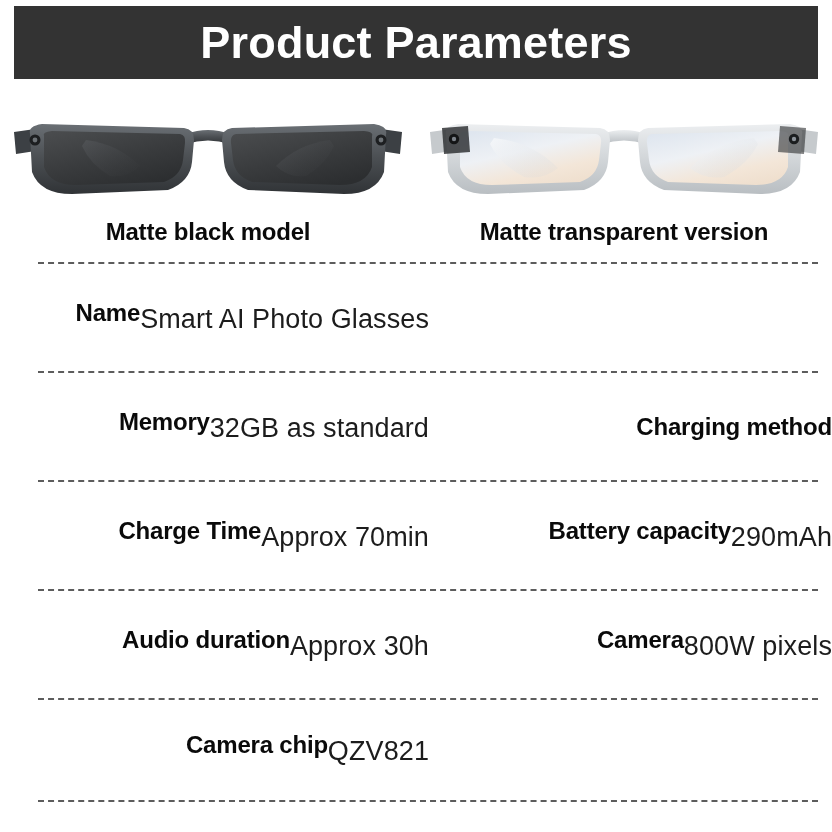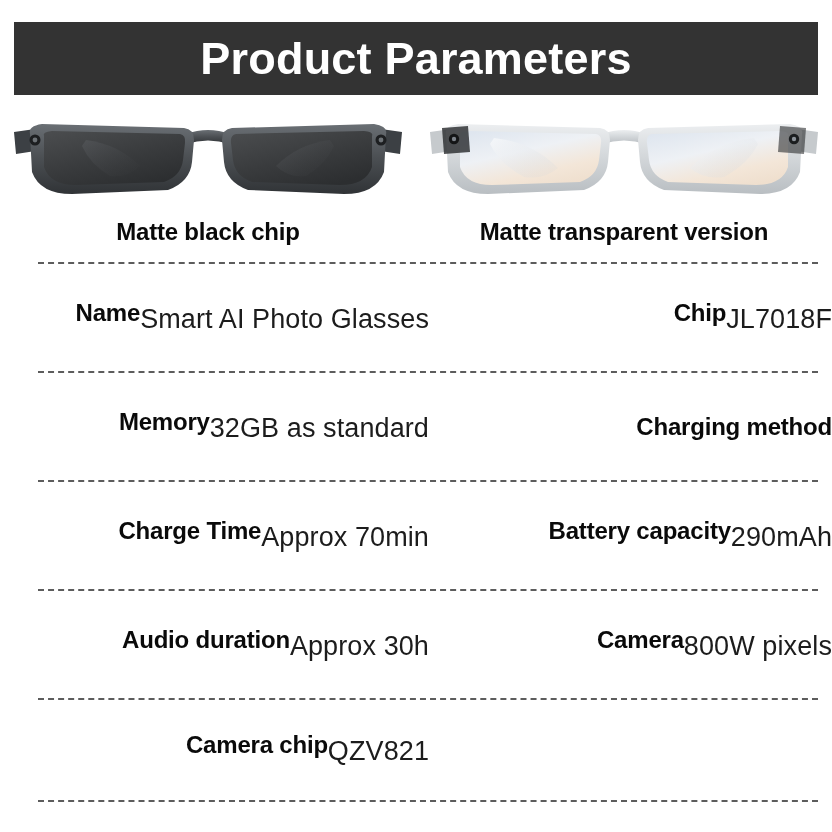--- a/index.html
+++ b/index.html
@@ -12,21 +12,21 @@
     background: #ffffff;
     font-family: "Liberation Sans", sans-serif;
     overflow: hidden;
     position: relative;
   }
 
   
   .header-banner {
     position: absolute;
     left: 14px;
-    top: 22px;
+    top: 6px;
     width: 804px;
     height: 73px;
     background: #333333;
     display: flex;
     align-items: center;
     justify-content: center;
   }
   .header-title {
     color: #ffffff;
     font-size: 45px;
@@ -153,21 +153,21 @@
 
         <path d="M78 30 Q110 34 132 56 Q120 68 102 66 Q82 54 74 36 Z" fill="url(#bRefl)" opacity="0.55"></path>
         <path d="M322 30 Q290 34 268 56 Q280 68 298 66 Q318 54 326 36 Z" fill="url(#bRefl)" opacity="0.55"></path>
 
         <circle cx="27" cy="30" r="5.5" fill="#1d1f21"></circle>
         <circle cx="27" cy="30" r="2.4" fill="#6d7276"></circle>
         <circle cx="373" cy="30" r="5.5" fill="#1d1f21"></circle>
         <circle cx="373" cy="30" r="2.4" fill="#6d7276"></circle>
       </svg>
     </div>
-    <div class="product-caption">Matte black chip</div>
+    <div class="product-caption">Matte black model</div>
   </div>
 
   <div class="product-cell">
     <div class="glasses-wrap">
       <svg viewBox="0 0 400 100" width="400" height="100" aria-hidden="true">
         <defs>
           <linearGradient id="tFrame" x1="0" y1="0" x2="0" y2="1">
             <stop offset="0%" stop-color="#eceef0"></stop>
             <stop offset="45%" stop-color="#d4d8db"></stop>
             <stop offset="100%" stop-color="#b9bec2"></stop>
@@ -215,24 +215,20 @@
 
 <div class="spec-table">
 
   <div class="divider"></div>
 
   <div class="spec-row">
     <div class="spec-cell left">
       <div class="spec-label">Name</div>
       <div class="spec-value">Smart AI Photo Glasses</div>
     </div>
-    <div class="spec-cell right">
-      <div class="spec-label">Chip</div>
-      <div class="spec-value">JL7018F</div>
-    </div>
   </div>
 
   <div class="divider"></div>
 
   <div class="spec-row">
     <div class="spec-cell left">
       <div class="spec-label">Memory</div>
       <div class="spec-value">32GB as standard</div>
     </div>
     <div class="spec-cell right">

